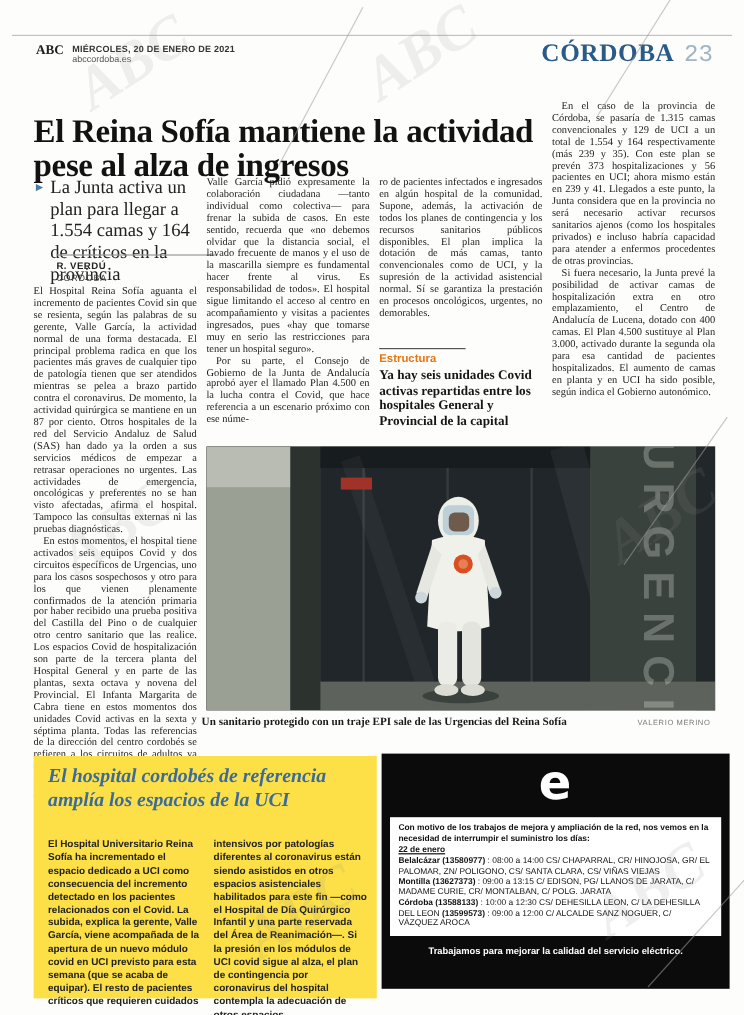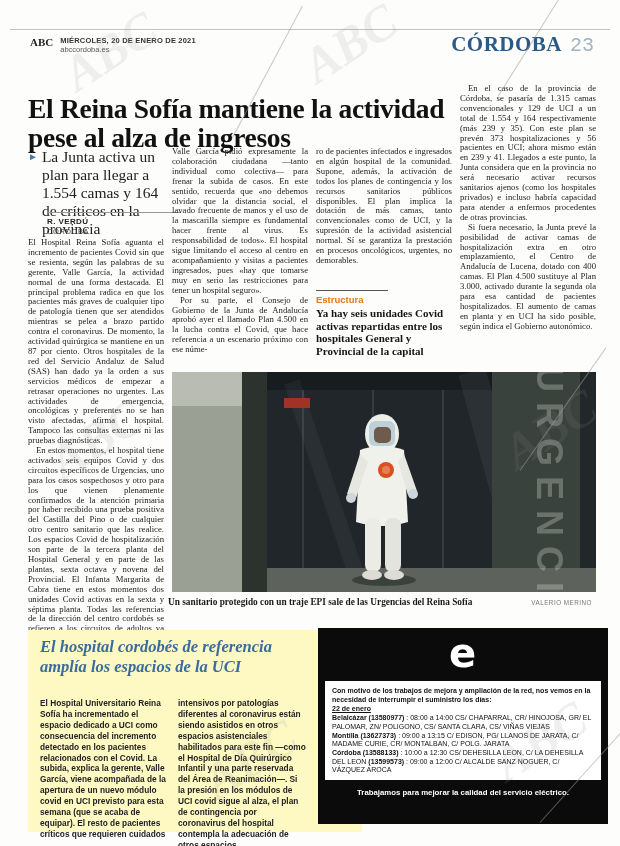--- a/index.html
+++ b/index.html
@@ -45,21 +45,21 @@
   
   .photo{position:absolute;left:172px;top:372px;width:424px;height:220px;overflow:hidden;background:#3e463f;}
   .photo svg{display:block;}
   .signage{position:absolute;top:-6px;right:26px;writing-mode:vertical-rl;
     font-family:"Liberation Sans",sans-serif;font-weight:bold;font-size:36px;letter-spacing:10px;
     color:rgba(222,226,216,.30);}
   .caption-row{position:absolute;left:168px;top:597px;width:424px;display:flex;justify-content:space-between;align-items:center;}
   .caption{font-size:9.3px;font-weight:bold;color:#1a1a1a;}
   .credit{font-family:"Liberation Sans",sans-serif;font-size:6.3px;color:#777;letter-spacing:.5px;}
   
-  .box{position:absolute;left:28px;top:630px;width:286px;height:202px;background:#fef9c3;padding-left:48px;}
+  .box{position:absolute;left:28px;top:630px;width:286px;height:202px;background:#fde047;}
   .box-heading{position:absolute;left:12px;top:7px;width:262px;
     font-style:italic;font-weight:bold;font-size:16.5px;line-height:20px;color:#3a6b9d;}
   .box-col{position:absolute;top:68px;width:128px;
     font-family:"Liberation Sans",sans-serif;font-size:8.3px;line-height:10.9px;font-weight:bold;color:#222;}
   .box-col.a{left:12px;}
   .box-col.b{left:150px;}
   
   .ad{position:absolute;left:318px;top:628px;width:290px;height:196px;background:#0b0b0b;
     font-family:"Liberation Sans",sans-serif;color:#fff;}
   .ad-logo{height:50px;display:flex;align-items:center;justify-content:center;}

